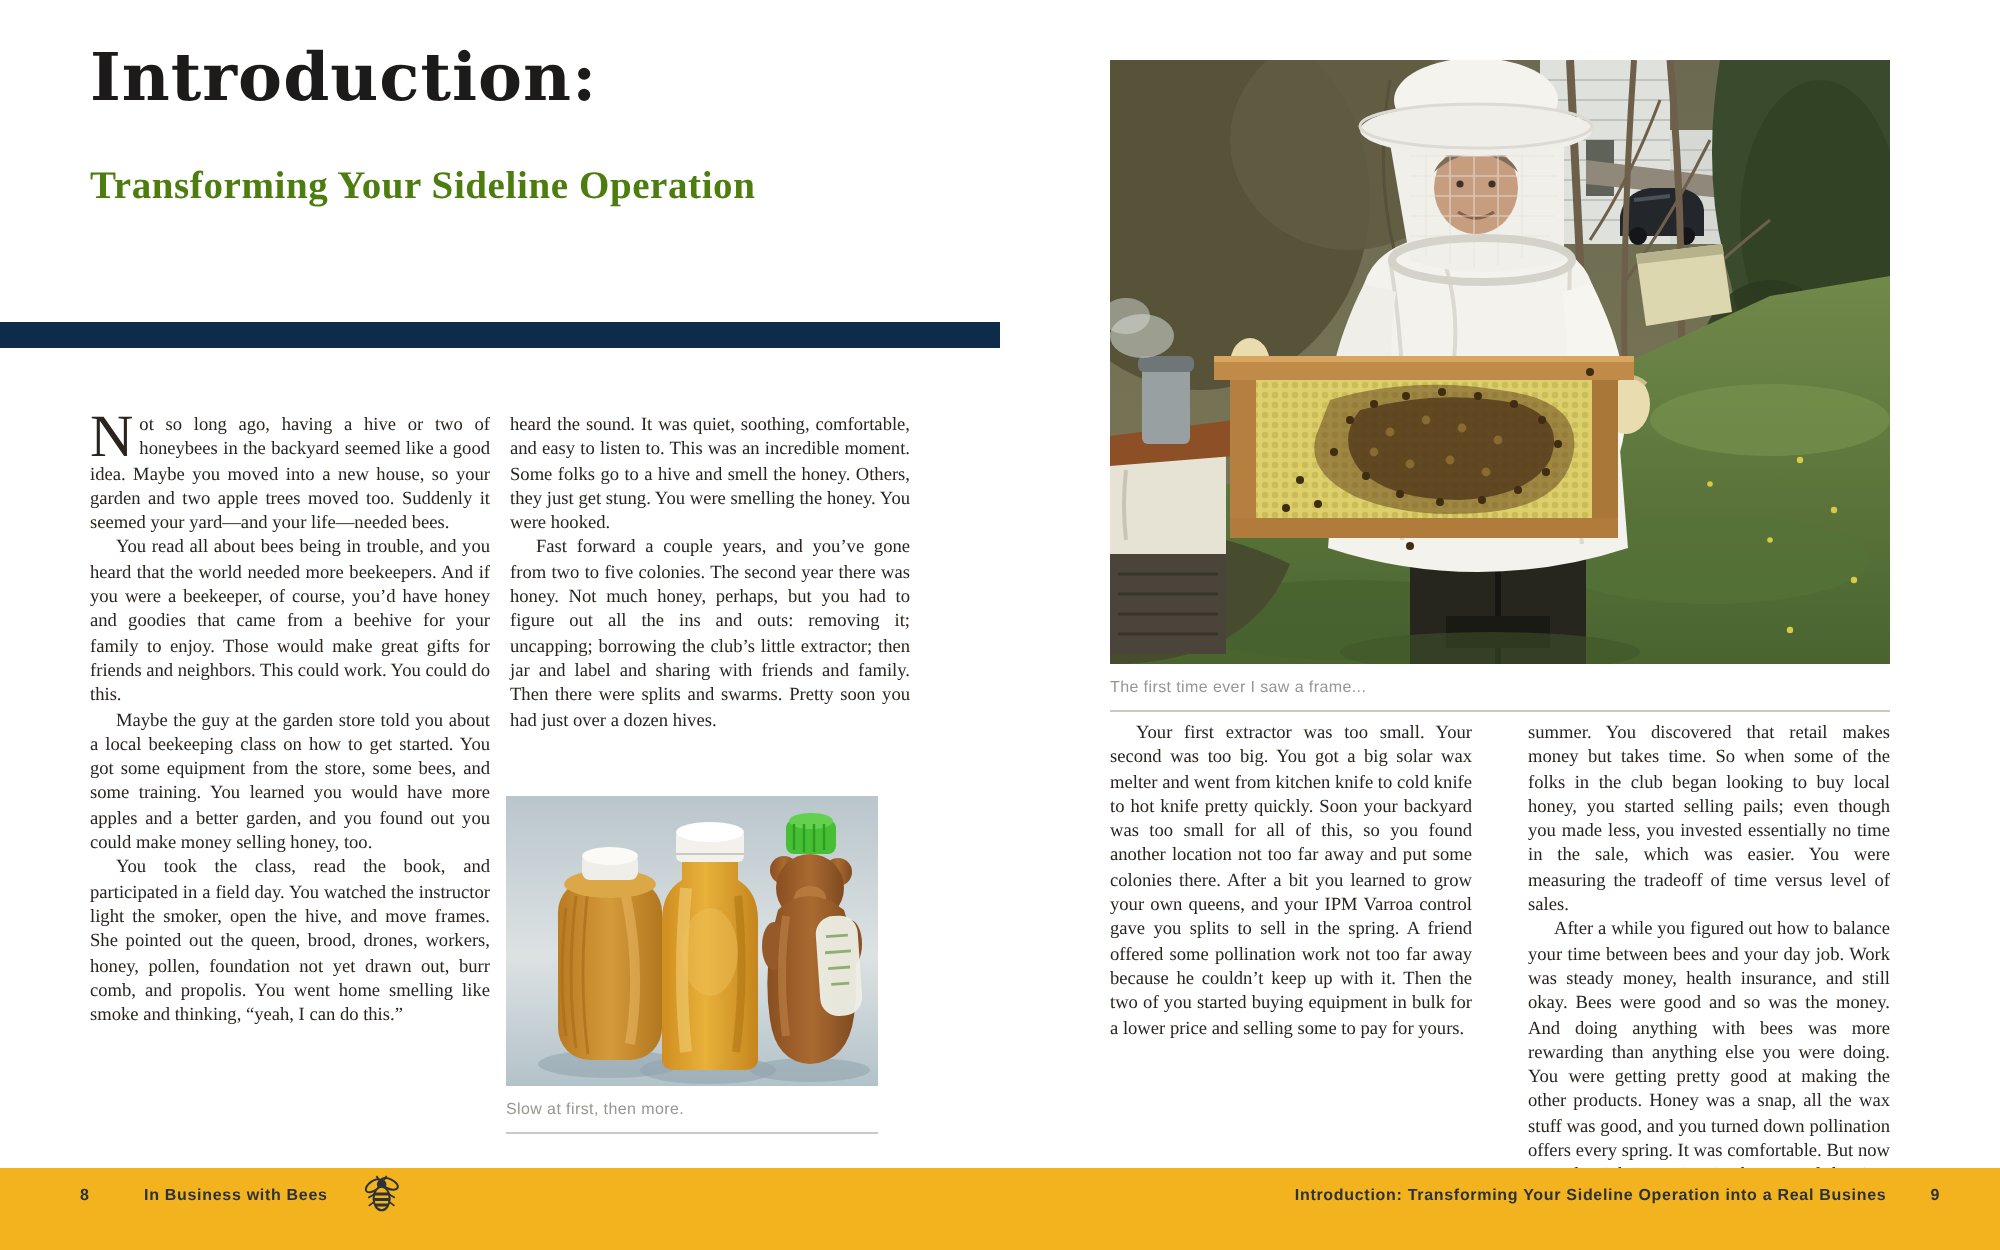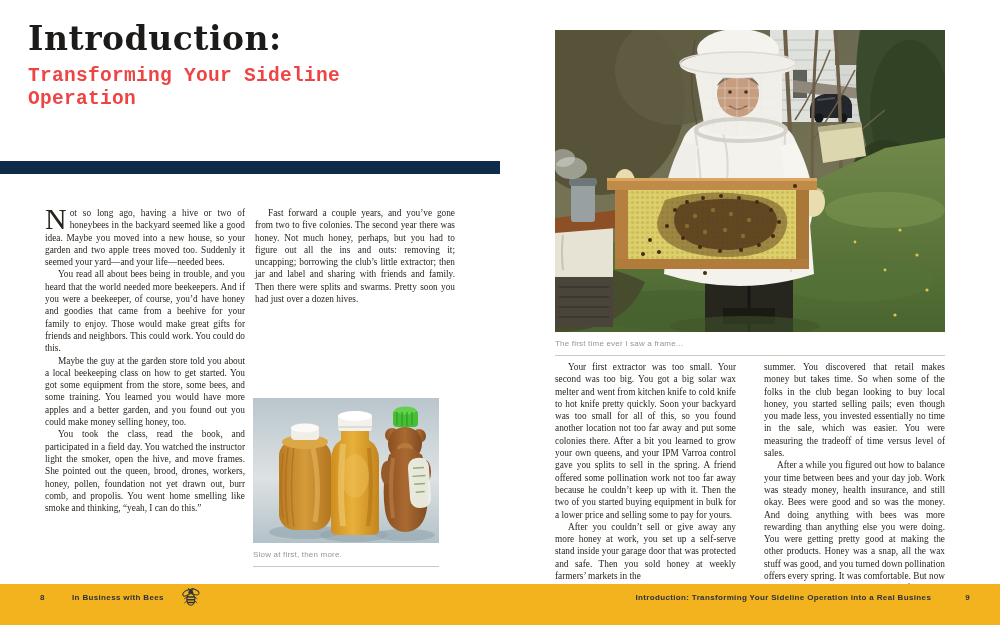--- a/index.html
+++ b/index.html
@@ -2,28 +2,28 @@
 <html><head>
 <meta charset="utf-8">
 <style>
   * { margin:0; padding:0; box-sizing:border-box; }
   html,body { width:1000px; height:625px; overflow:hidden; background:#ffffff; }
   body { font-family:"Liberation Sans", sans-serif; }
 
   .spread { position:relative; width:1000px; height:625px; background:#ffffff; }
 
   
-  .title-block { position:absolute; left:28px; top:20px; width:420px; }
+  .title-block { position:absolute; left:45px; top:20px; width:420px; }
   .chapter-title {
     font-family:"DejaVu Serif", serif; font-weight:700;
     font-size:33px; line-height:38px; letter-spacing:0.5px; color:#1c1b19;
   }
   .chapter-subtitle {
-    margin-top:7px; font-family:Liberation Mono, monospace; font-weight:700;
-    font-size:19.5px; line-height:22.5px; letter-spacing:0.3px; color:#ef4444;
+    margin-top:25px; font-family:Liberation Serif, serif; font-weight:700;
+    font-size:19.5px; line-height:22.5px; letter-spacing:0.3px; color:#4d7c0f;
   }
   .navy-bar { position:absolute; left:0; top:161px; width:500px; height:13px; background:#0e2b49; }
 
   
   .cols { position:absolute; display:flex; }
   .cols-left  { left:45px;  top:207px; width:410px; gap:10px; }
   .cols-right { left:555px; top:361px; width:390px; gap:28px; }
   .col {
     font-family:"Liberation Serif", serif; font-size:9.3px; line-height:12.3px;
     color:#2b241d; text-align:justify;
@@ -54,21 +54,21 @@
     background:#f3b31f;
   }
   .footer-row {
     display:flex; align-items:center; height:26px; padding:0 30px 0 40px;
     font-size:8px; font-weight:700; letter-spacing:0.35px; color:#2c3237;
   }
   .footer-pagenum-left { width:32px; }
   .footer-book-title { margin-right:16px; }
   .bee-icon-wrap { display:flex; align-items:center; }
   .footer-spacer { flex:1; }
-  .footer-chapter-title { margin-right:34px; }
+  .footer-chapter-title { margin-right:22px; }
 </style>
 </head>
 <body>
 
 <div class="spread">
 
   <div class="title-block">
     <div class="chapter-title">Introduction:</div>
     <div class="chapter-subtitle">
       <div>Transforming Your Sideline Operation</div>
@@ -78,20 +78,21 @@
   <div class="navy-bar"></div>
 
   <div class="cols cols-left">
     <div class="col col-w200">
         <p class="body-p"><span class="dropcap">N</span>ot so long ago, having a hive or two of honeybees in the backyard seemed like a good idea. Maybe you moved into a new house, so your garden and two apple trees moved too. Suddenly it seemed your yard—and your life—needed bees.</p>
         <p class="body-p indent">You read all about bees being in trouble, and you heard that the world needed more beekeepers. And if you were a beekeeper, of course, you’d have honey and goodies that came from a beehive for your family to enjoy. Those would make great gifts for friends and neighbors. This could work. You could do this.</p>
         <p class="body-p indent">Maybe the guy at the garden store told you about a local beekeeping class on how to get started. You got some equipment from the store, some bees, and some training. You learned you would have more apples and a better garden, and you found out you could make money selling honey, too.</p>
         <p class="body-p indent">You took the class, read the book, and participated in a field day. You watched the instructor light the smoker, open the hive, and move frames. She pointed out the queen, brood, drones, workers, honey, pollen, foundation not yet drawn out, burr comb, and propolis. You went home smelling like smoke and thinking, “yeah, I can do this.”</p>
       </div>
     <div class="col col-w200">
+        <p class="body-p">heard the sound. It was quiet, soothing, comfortable, and easy to listen to. This was an incredible moment. Some folks go to a hive and smell the honey. Others, they just get stung. You were smelling the honey. You were hooked.</p>
         <p class="body-p indent">Fast forward a couple years, and you’ve gone from two to five colonies. The second year there was honey. Not much honey, perhaps, but you had to figure out all the ins and outs: removing it; uncapping; borrowing the club’s little extractor; then jar and label and sharing with friends and family. Then there were splits and swarms. Pretty soon you had just over a dozen hives.</p>
       </div>
   </div>
 
   <div class="figure fig-jars">
     <svg class="fig-photo" width="186" height="145" viewBox="0 0 186 145">
       <defs>
         <linearGradient id="jbg" x1="0" y1="0" x2="0" y2="1">
           <stop offset="0" stop-color="#b9c6cc"></stop>
             <stop offset="0.55" stop-color="#dde2e3"></stop>
@@ -315,21 +316,20 @@
       </g>
       <ellipse cx="190" cy="296" rx="75" ry="10" fill="#3f5429" opacity="0.55"></ellipse>
     </svg>
     <div class="fig-caption">The first time ever I saw a frame...</div>
     <div class="fig-rule"></div>
   </div>
 
   <div class="cols cols-right">
     <div class="col col-w190">
         <p class="body-p indent">Your first extractor was too small. Your second was too big. You got a big solar wax melter and went from kitchen knife to cold knife to hot knife pretty quickly. Soon your backyard was too small for all of this, so you found another location not too far away and put some colonies there. After a bit you learned to grow your own queens, and your IPM Varroa control gave you splits to sell in the spring. A friend offered some pollination work not too far away because he couldn’t keep up with it. Then the two of you started buying equipment in bulk for a lower price and selling some to pay for yours.</p>
-        <p class="body-p indent">After you couldn’t sell or give away any more honey at work, you set up a self-serve stand inside your garage door that was protected and safe. Then you sold honey at weekly farmers’ markets in the</p>
       </div>
     <div class="col col-w190">
         <p class="body-p">summer. You discovered that retail makes money but takes time. So when some of the folks in the club began looking to buy local honey, you started selling pails; even though you made less, you invested essentially no time in the sale, which was easier. You were measuring the tradeoff of time versus level of sales.</p>
         <p class="body-p indent">After a while you figured out how to balance your time between bees and your day job. Work was steady money, health insurance, and still okay. Bees were good and so was the money. And doing anything with bees was more rewarding than anything else you were doing. You were getting pretty good at making the other products. Honey was a snap, all the wax stuff was good, and you turned down pollination offers every spring. It was comfortable. But now your day job is getting in the way of the time you</p>
       </div>
   </div>
 
   <div class="footer">
     <div class="footer-row">
       <span class="footer-pagenum-left">8</span>

